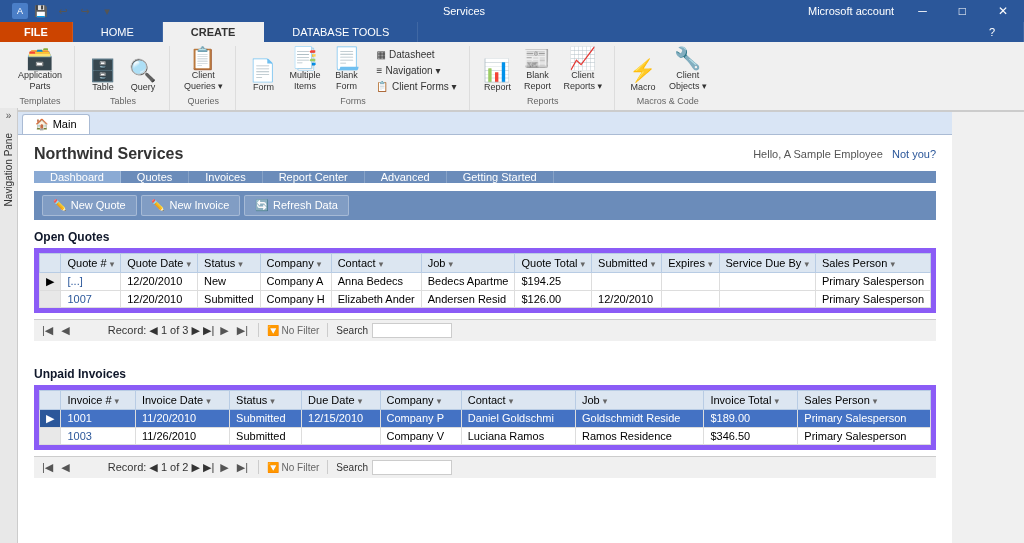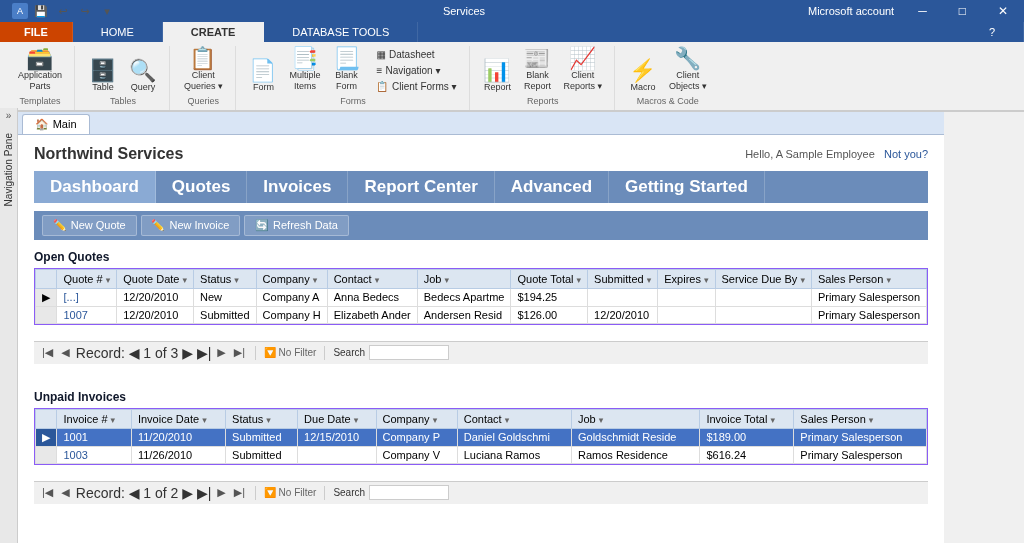--- a/index.html
+++ b/index.html
@@ -117,26 +117,25 @@
     
     .app-content { padding: 10px 16px; }
     .app-header { display: flex; justify-content: space-between; align-items: center; margin-bottom: 8px; }
     .app-title { font-size: 16px; color: #333; font-weight: bold; }
     .app-user { font-size: 11px; color: #555; }
     .app-user a { color: #2b579a; text-decoration: none; }
 
     
     .nav-tabs { display: flex; background: #6b8cba; margin-bottom: 8px; }
     .nav-tab {
-      padding: 6px 16px;
+      padding: 0 16px;
       color: white;
-      font-size: 17px;
+      font-size: 11px;
       cursor: pointer;
       border-right: 1px solid rgba(255,255,255,0.2);
-      font-weight: bold;
     }
     .nav-tab.active { background: #8aaad4; }
 
     
     .action-bar { display: flex; background: #6b8cba; padding: 4px 8px; gap: 4px; margin-bottom: 10px; }
     .action-btn {
       display: flex;
       align-items: center;
       gap: 4px;
       background: rgba(255,255,255,0.15);
@@ -174,26 +173,26 @@
       background: #f0f0f0;
       border-top: 1px solid #ccc;
       padding: 3px 6px;
       display: flex;
       align-items: center;
       gap: 4px;
       font-size: 10px;
       color: #333;
     }
     .record-btn { cursor: pointer; font-size: 11px; color: #555; padding: 0 2px; }
-    .record-info { font-size: 14px; }
+    .record-info { font-size: 11px; margin-left: 32px; }
     .filter-btn { display: flex; align-items: center; gap: 2px; font-size: 10px; color: #666; cursor: pointer; }
     .search-box { border: 1px solid #ccc; padding: 1px 4px; font-size: 10px; width: 80px; }
     .separator { border-left: 1px solid #ccc; height: 14px; margin: 0 4px; }
 
-    .table-container { border: 1px solid #8b5cf6; margin-bottom: 16px; }
+    .table-container { border: 5px solid #8b5cf6; margin-bottom: 6px; }
   </style>
 </head>
 <body>
 
 <div class="title-bar">
   <div class="title-bar-left">
     <div class="quick-access">
       <div class="title-icon">A</div>
       <div class="qa-btn">💾</div>
       <div class="qa-btn">↩</div>
@@ -470,21 +469,21 @@
   </tr>
               <tr>
     <td class="row-selector"></td>
     <td><a href="#">1003</a></td>
     <td>11/26/2010</td>
     <td>Submitted</td>
     <td></td>
     <td>Company V</td>
     <td>Luciana Ramos</td>
     <td>Ramos Residence</td>
-    <td>$616.24</td>
+    <td>$346.50</td>
     <td>Primary Salesperson</td>
   </tr>
             </tbody>
         </table>
       </div>
 
       <div class="record-nav">
         <span class="record-btn">|◀</span>
         <span class="record-btn">◀</span>
         <span class="record-info">Record: ◀ 1 of 2 ▶ ▶|</span>

